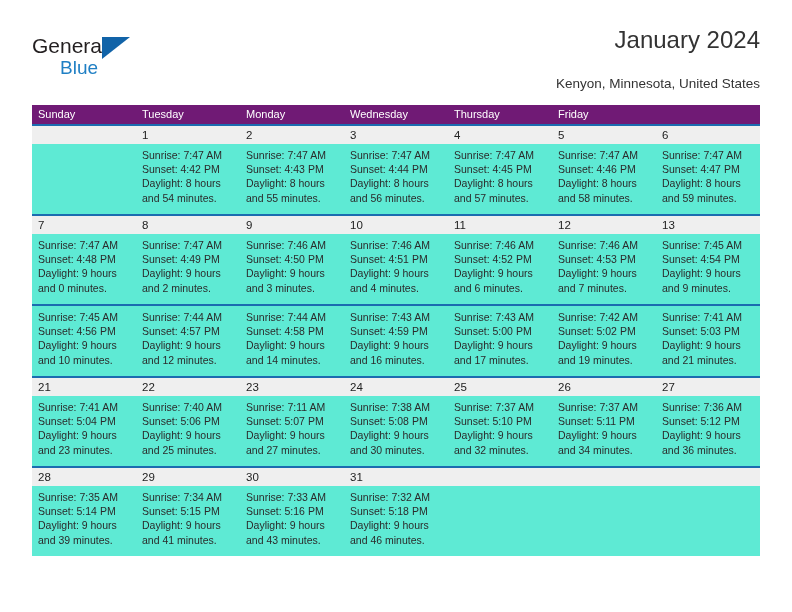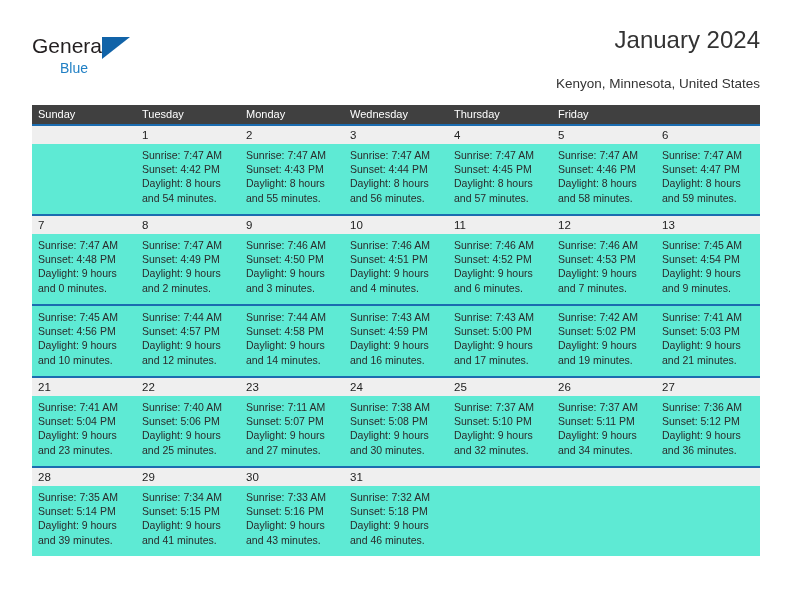--- a/index.html
+++ b/index.html
@@ -42,21 +42,21 @@
     top: 0;
     font-size: 21px;
     color: #231f20;
     letter-spacing: 0px;
     line-height: 24px;
   }
   .logo-blue {
     position: absolute;
     left: 28px;
     top: 22px;
-    font-size: 14px;
+    font-size: 19px;
     color: #1f7fc4;
     line-height: 24px;
   }
   .logo-tri {
     position: absolute;
     left: 70px;
     top: 3px;
     width: 0;
     height: 0;
     border-left: 28px solid #1163a8;
@@ -84,21 +84,21 @@
   
   .calendar {
     position: absolute;
     left: 32px;
     top: 105px;
     width: 728px;
   }
   .weekhead {
     display: flex;
     width: 728px;
-    background: #404040;
+    background: #701a75;
     height: 19px;
   }
   .weekhead .dayname {
     flex: 0 0 104px;
     width: 104px;
     box-sizing: border-box;
     padding-left: 6px;
     color: #ffffff;
     font-size: 11px;
     line-height: 19px;

